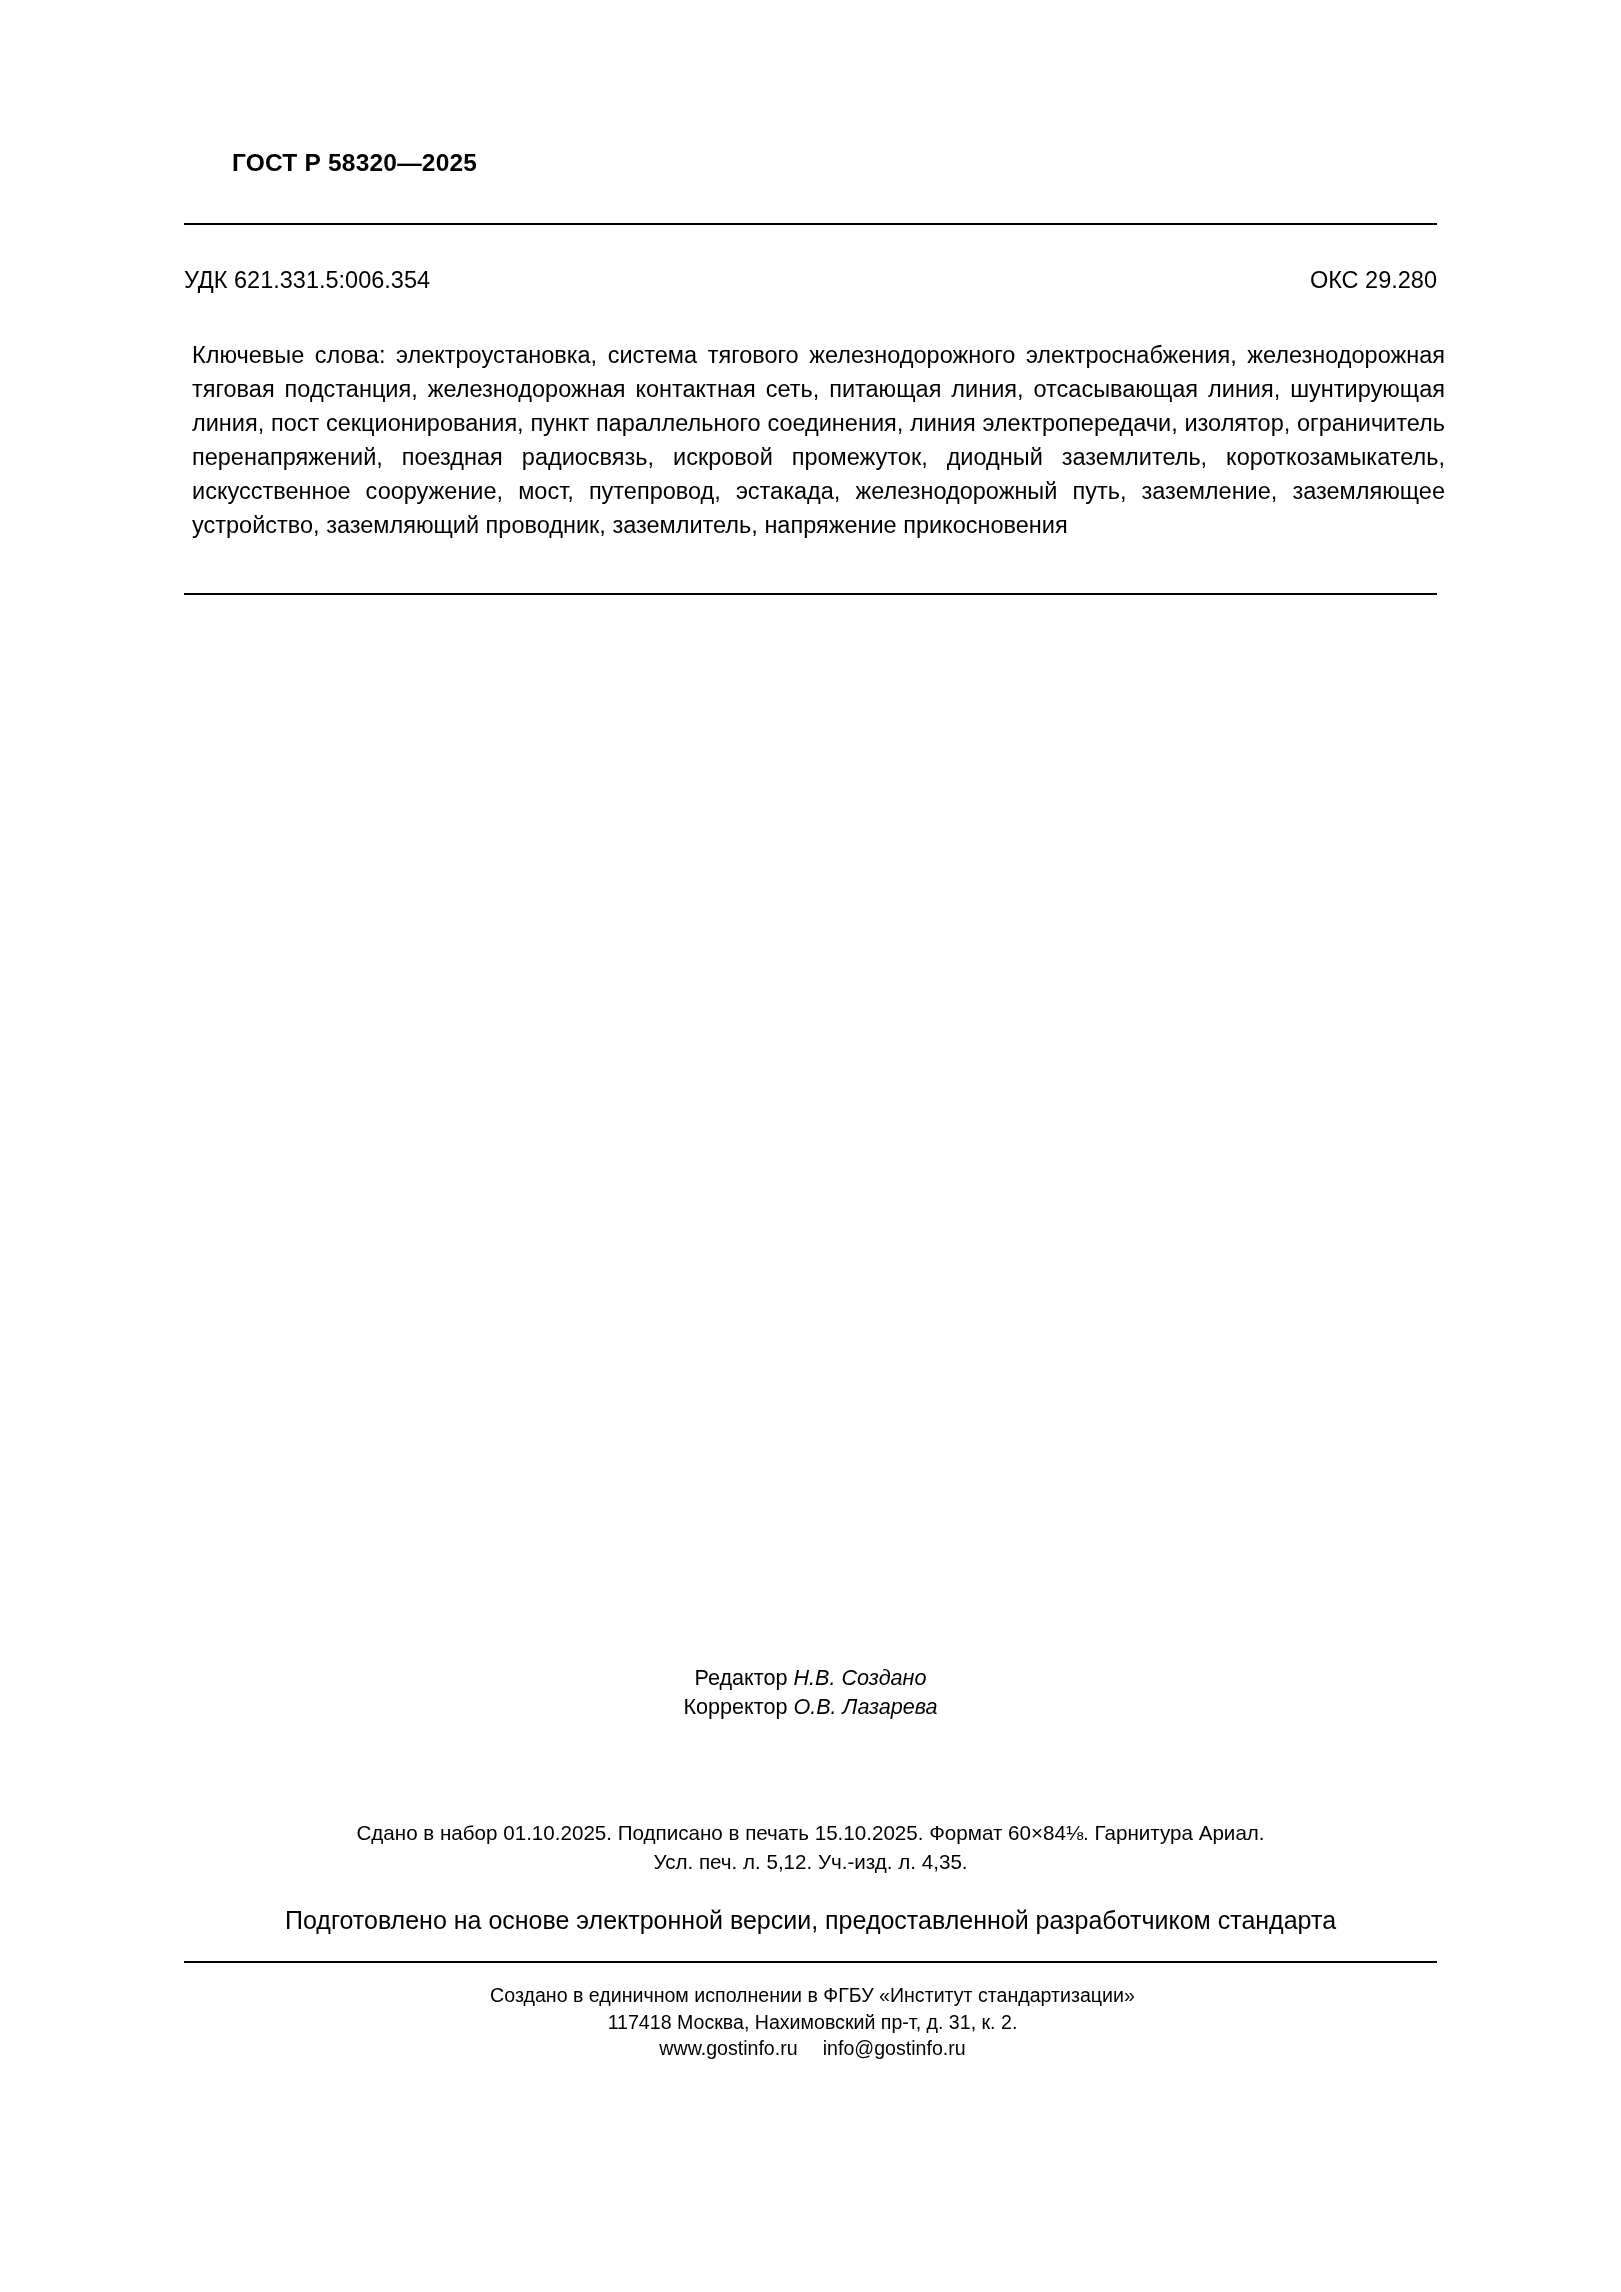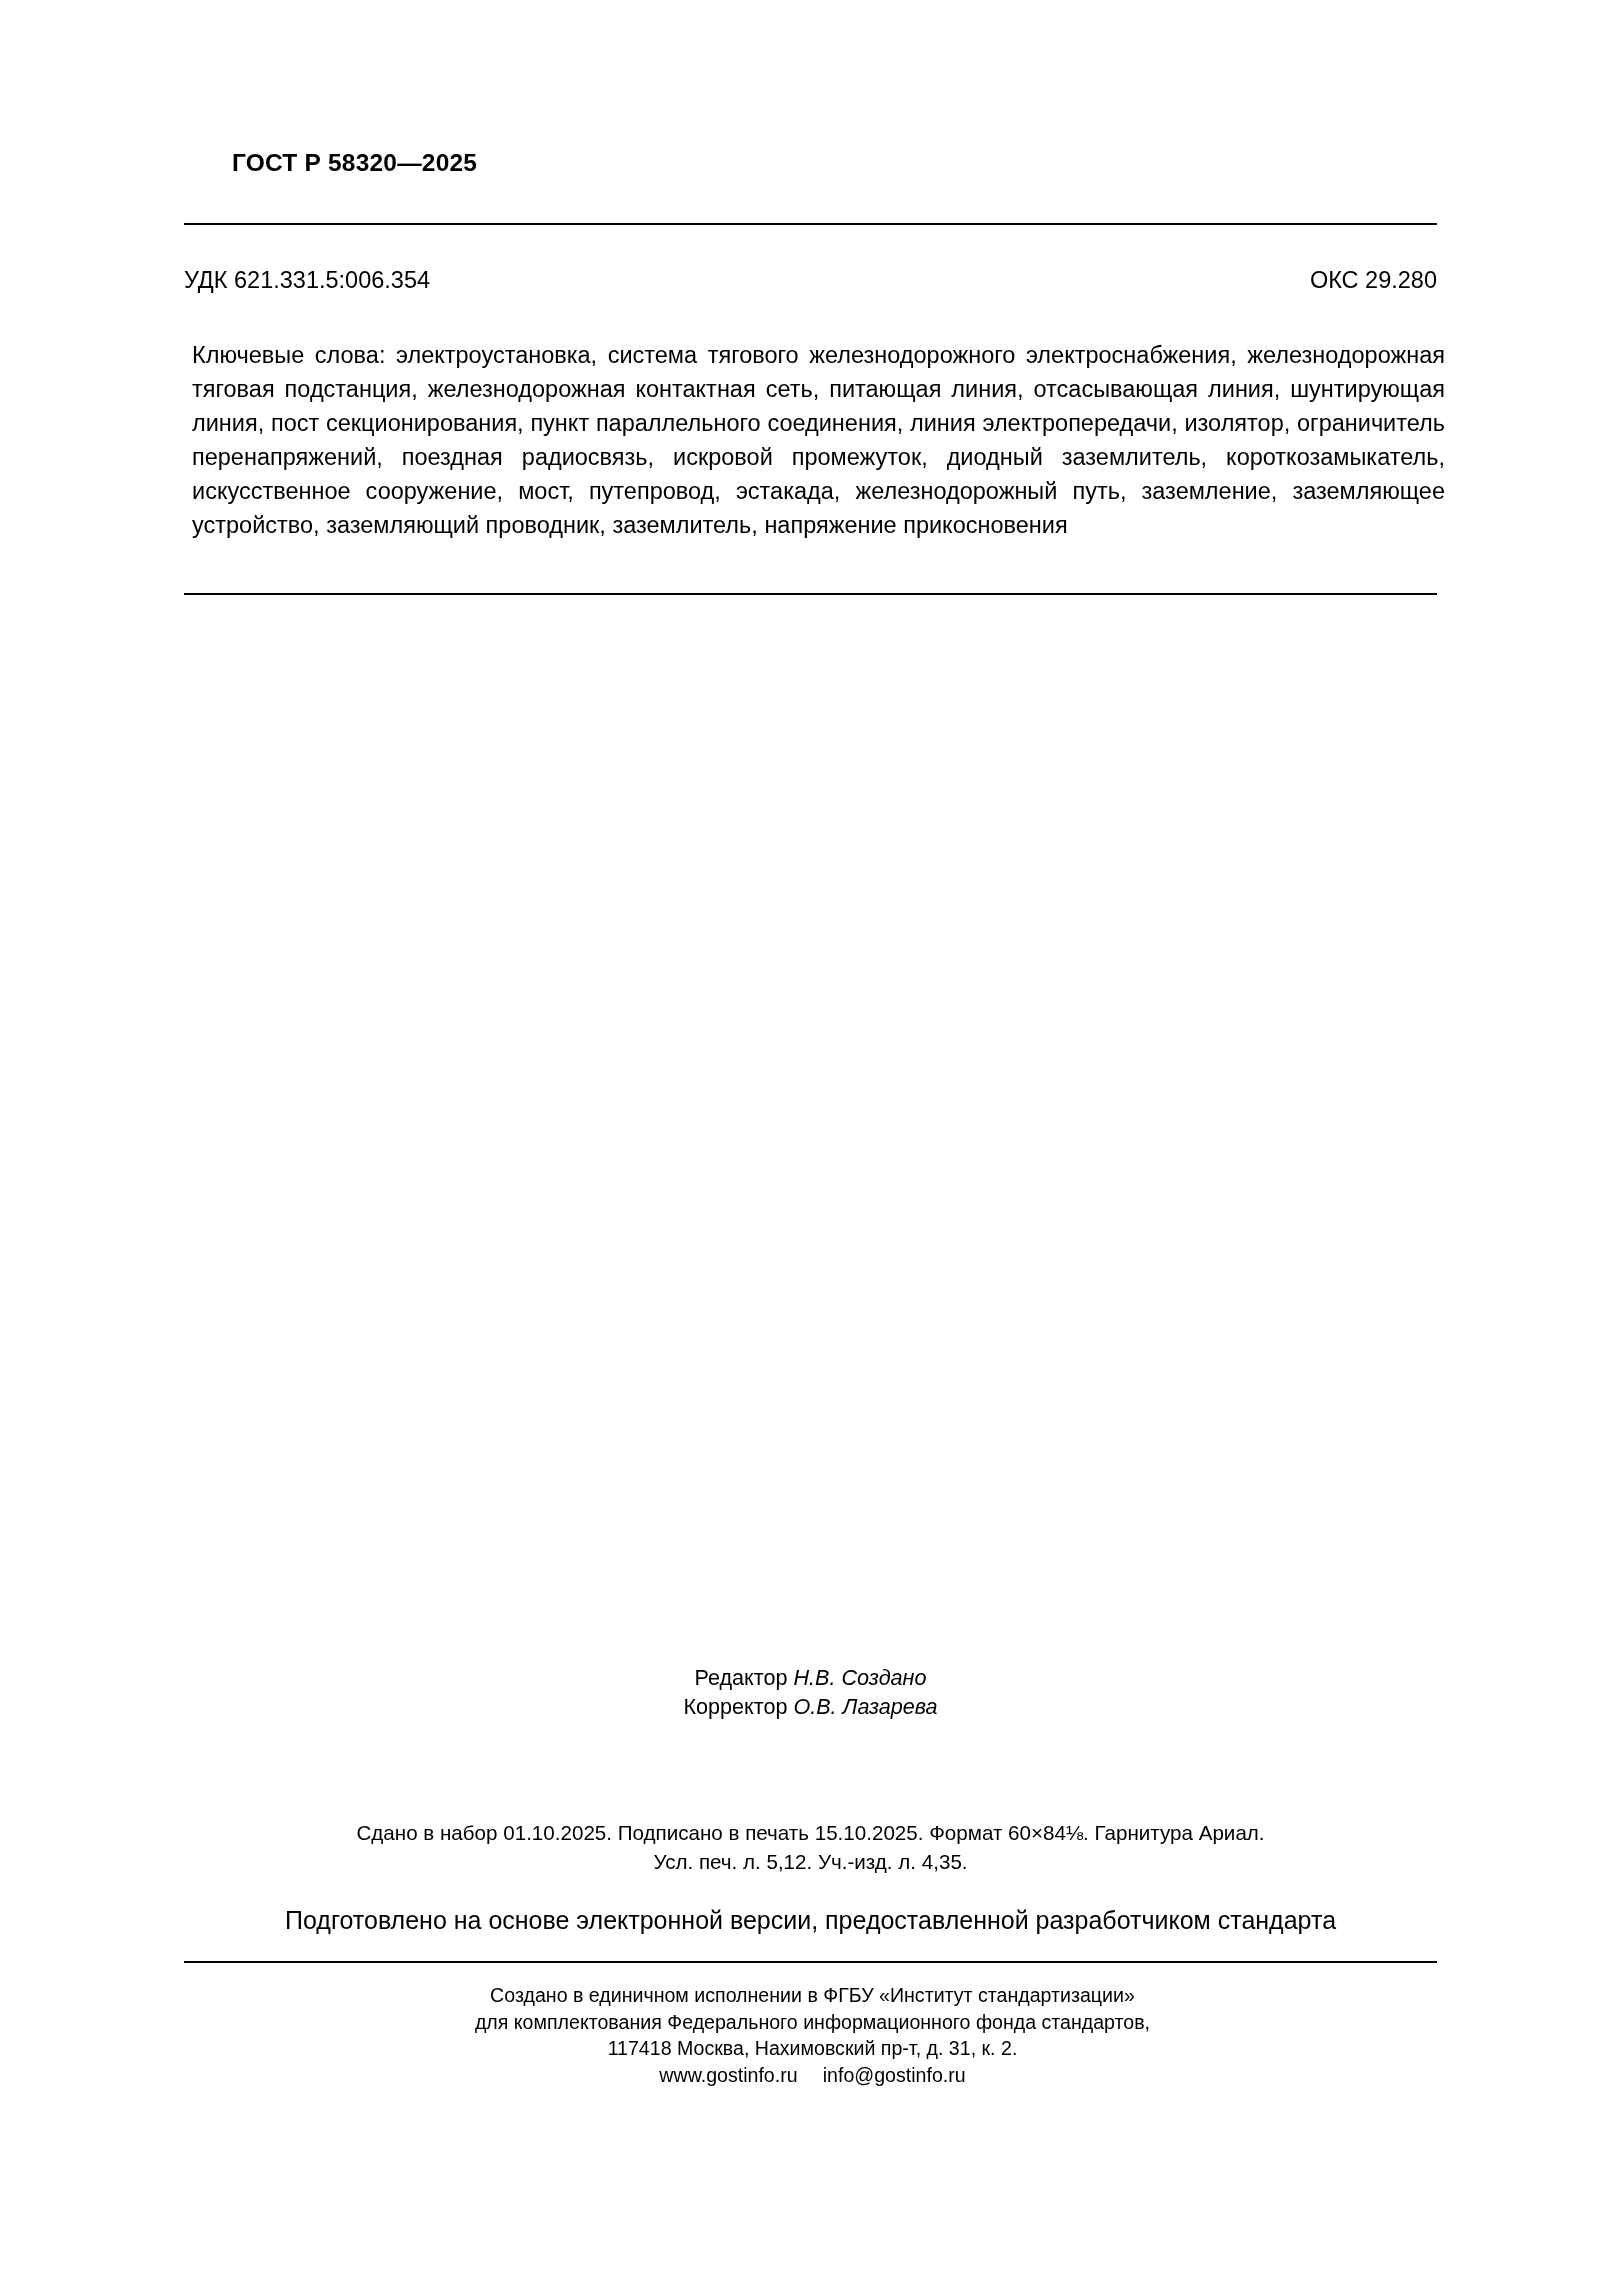--- a/index.html
+++ b/index.html
@@ -140,21 +140,20 @@
       <div>Сдано в набор 01.10.2025.   Подписано в печать 15.10.2025.   Формат 60×84⅛.   Гарнитура Ариал.</div>
       <div>Усл. печ. л. 5,12.   Уч.-изд. л. 4,35.</div>
     </div>
 
     <div class="prepared">Подготовлено на основе электронной версии, предоставленной разработчиком стандарта</div>
 
     <div class="rule rule-bottom"></div>
 
     <div class="footer">
       <div>Создано в единичном исполнении в ФГБУ «Институт стандартизации»</div>
-      <div>для комплектования Федерального информационного фонда стандартов,</div>
       <div>117418 Москва, Нахимовский пр-т, д. 31, к. 2.</div>
       <div class="contacts">
         <span>www.gostinfo.ru</span>
         <span>info@gostinfo.ru</span>
       </div>
     </div>
 
   </div>
 </div>
 

